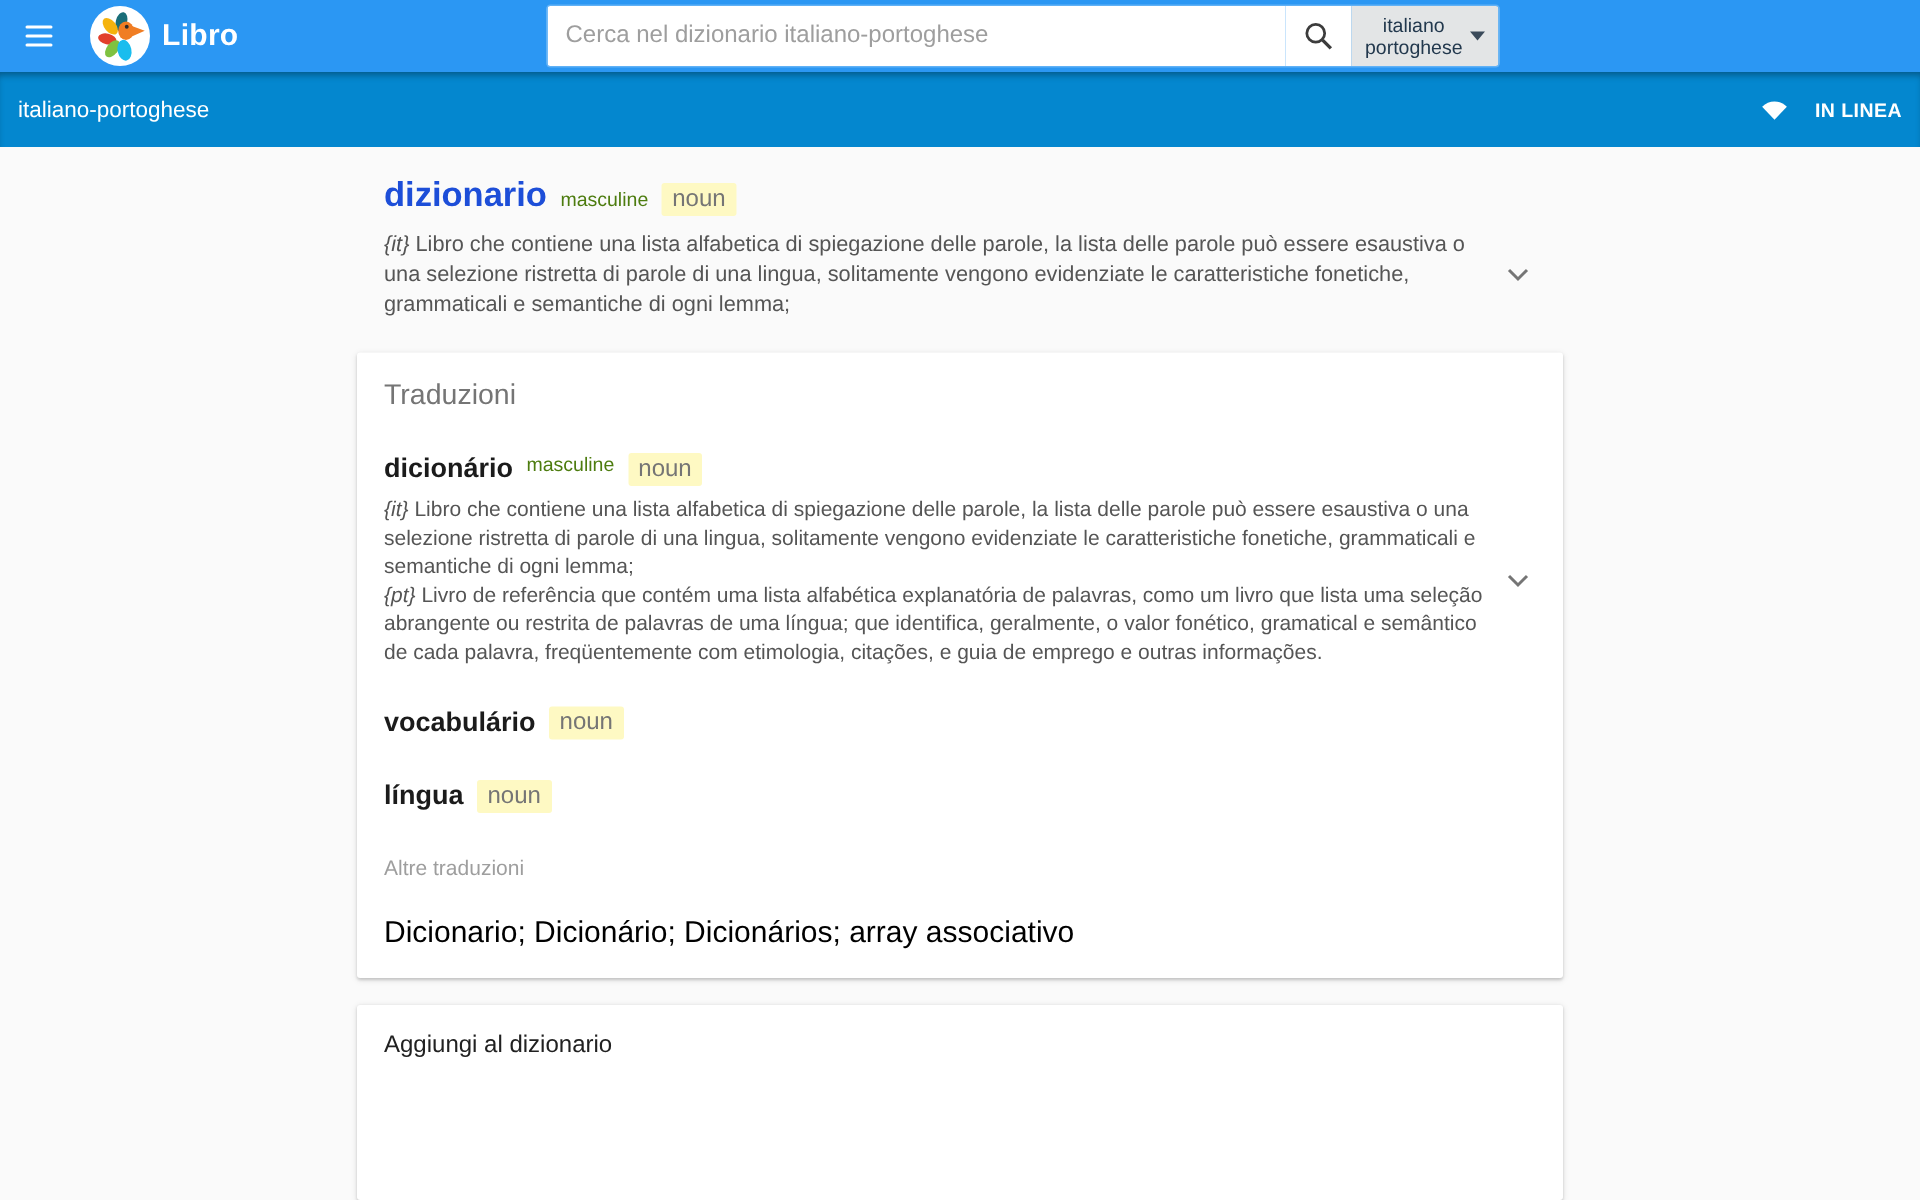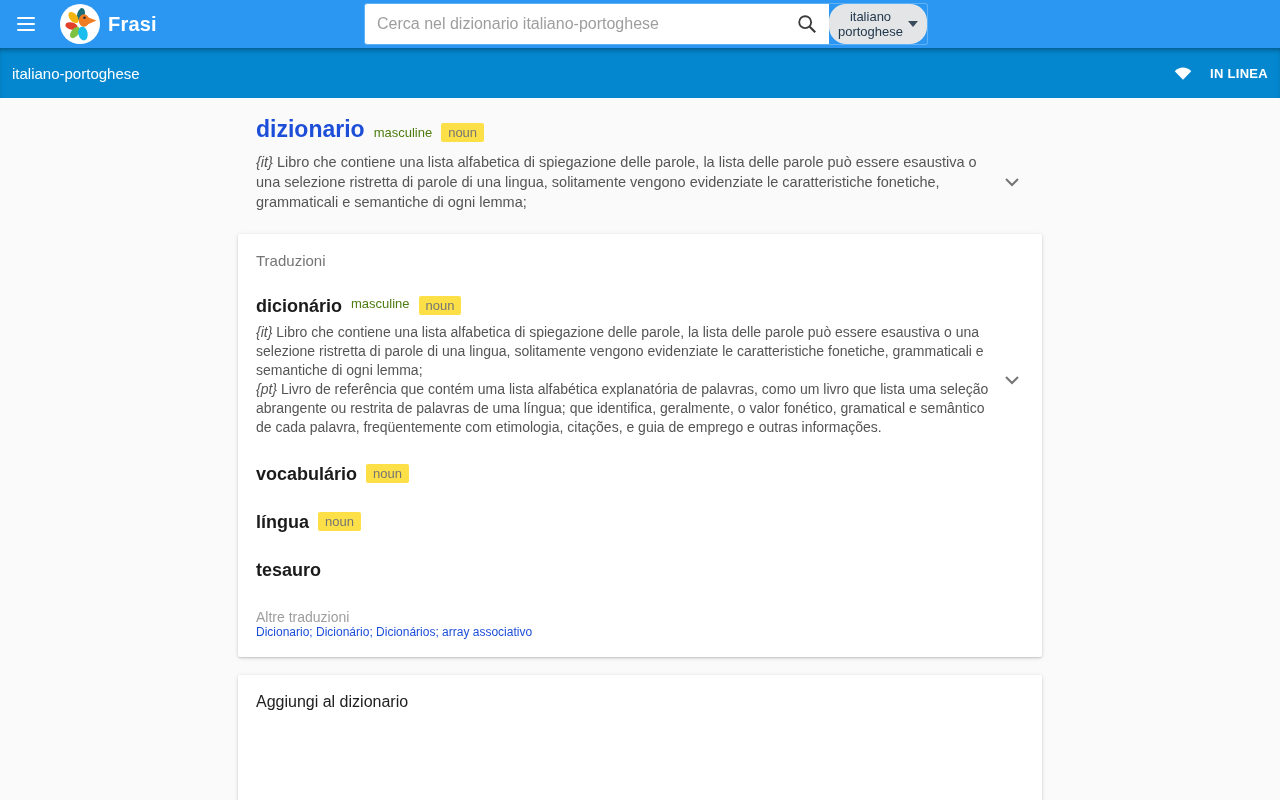--- a/index.html
+++ b/index.html
@@ -14,68 +14,68 @@
   .appbar {
     position:relative; height:48px; background:#2B97F3;
     display:flex; align-items:center;
   }
   .menu-btn { width:40px; height:40px; margin-left:6px; display:flex; flex-direction:column;
     justify-content:center; align-items:center; gap:4px; cursor:pointer; }
   .menu-btn span { display:block; width:18px; height:2px; background:#fff; border-radius:1px; }
   .logo-wrap { width:40px; height:40px; margin-left:14px; }
   .brand { color:#fff; font-size:20px; font-weight:bold; margin-left:8px; letter-spacing:.2px; }
   .search-wrap {
-    position:absolute; left:365px; top:4px; width:562px; height:40px;
+    position:absolute; left:365px; top:4px; width:634px; height:40px;
     display:flex; align-items:stretch; border-radius:2px; overflow:hidden;
     box-shadow:0 0 0 1px rgba(255,255,255,0.25);
   }
   .search-input {
     flex:1; border:none; outline:none; background:#fff; padding:0 12px;
     font-size:16px; font-family:"Liberation Sans", sans-serif; color:#212121;
   }
   .search-input::placeholder { color:#9E9E9E; }
   .search-btn { width:44px; background:#fff; border:none; display:flex; align-items:center;
     justify-content:center; cursor:pointer; padding:0; }
   .lang-select { width:98px; background:#E3E5E6; display:flex; align-items:center;
-    justify-content:center; gap:5px; cursor:pointer;border-radius:17px; }
+    justify-content:center; gap:5px; cursor:pointer; }
   .lang-lines { display:flex; flex-direction:column; text-align:center;
     font-size:13px; line-height:15px; color:#22384D; }
   .caret { width:0; height:0; border-left:5px solid transparent; border-right:5px solid transparent;
     border-top:6px solid #3A4A5A; }
   
   .subbar {
     height:50px; background:#0487CF; color:#fff; display:flex; align-items:center;
     padding:0 12px; box-shadow:inset 0 4px 5px -2px rgba(0,0,0,0.35);
   }
   .pair-label { font-size:15px; }
   .status { margin-left:auto; display:flex; align-items:center; gap:18px;
     font-size:13px; font-weight:bold; letter-spacing:.3px;text-align:center; }
   
   main { width:804px; margin:0 auto; }
   .pad { padding-left:18px; padding-right:18px; }
   .headline { margin-top:18px; display:flex; align-items:baseline; gap:9px; }
   .headline h1 { margin:0; font-size:23px; font-weight:bold; color:#1d4ed8; }
   .gender { font-size:13px; color:#4d7c0f; }
-  .pos-badge { font-size:13px; color:#757575; background:#fde047; padding:2px 7px; border-radius:2px; }
+  .pos-badge { font-size:16px; color:#757575; background:#fef9c3; padding:2px 7px; border-radius:2px; }
   .def-row { display:flex; margin-top:9px; }
   .def { margin:0; font-size:14.5px; line-height:20px; color:#555; width:738px; }
   .def-sm { font-size:14px; line-height:19px; width:738px; }
   .def i { font-style:italic; }
   .chevron { margin-left:auto; align-self:center; cursor:pointer; width:24px; height:24px; }
   
   .card {
     background:#fff; border-radius:2px; margin-top:22px; padding:18px;
     box-shadow:0 1px 2px rgba(0,0,0,0.16), 0 1px 5px rgba(0,0,0,0.10);
   }
-  .card-label { color:#757575; font-size:15px; }
+  .card-label { color:#757575; font-size:19px; }
   .trans-head { display:flex; align-items:flex-start; gap:9px; margin-top:27px; }
   .trans-head h2 { margin:0; font-size:18px; font-weight:bold; color:#1B1B1B; cursor:pointer; }
   .trans-defs { margin-top:6px; }
   .other-label { color:#9E9E9E; font-size:14px; margin-top:28px; }
-  .other-text { font-size:12px; color:#1d4ed8; }
+  .other-text { font-size:20px; color:#000000; margin-top:25px; }
   .similar-title { font-size:16px; font-weight:normal; color:#3C3C3C; margin:22px 0 0; }
   .add-card { min-height:130px; margin-top:18px; }
   .add-title { font-size:16px; color:#212121; }
 </style>
 </head>
 <body>
 
 <header class="appbar">
   <div class="menu-btn">
     <span></span>
@@ -88,21 +88,21 @@
       <ellipse cx="21" cy="10.5" rx="3.8" ry="6.5" fill="#1A6E79" transform="rotate(14 21 10.5)"></ellipse>
       <ellipse cx="13.5" cy="13.5" rx="3.8" ry="6.5" fill="#F5B30D" transform="rotate(-40 13.5 13.5)"></ellipse>
       <ellipse cx="11.5" cy="22" rx="3.6" ry="6.2" fill="#E23F2B" transform="rotate(-78 11.5 22)"></ellipse>
       <ellipse cx="15" cy="28.5" rx="3.8" ry="6.5" fill="#7FC241" transform="rotate(38 15 28.5)"></ellipse>
       <ellipse cx="23" cy="29.5" rx="4.6" ry="7" fill="#19BDEE" transform="rotate(-12 23 29.5)"></ellipse>
       <ellipse cx="24" cy="16.5" rx="5.2" ry="6.2" fill="#F07D23"></ellipse>
       <polygon points="27,13 36.5,16.5 27.5,20.5" fill="#F07D23"></polygon>
       <circle cx="24.5" cy="13.8" r="1.3" fill="#2B2B2B"></circle>
     </svg>
   </div>
-  <span class="brand">Frasi</span>
+  <span class="brand">Libro</span>
   <div class="search-wrap">
     <input class="search-input" type="text" placeholder="Cerca nel dizionario italiano-portoghese" style="">
     <button class="search-btn">
       <svg width="22" height="22" viewBox="0 0 24 24">
         <circle cx="10" cy="10" r="6.5" fill="none" stroke="#3C3C3C" stroke-width="2"></circle>
         <line x1="15" y1="15" x2="21" y2="21" stroke="#3C3C3C" stroke-width="2.4"></line>
       </svg>
     </button>
     <div class="lang-select">
       <div class="lang-lines">
@@ -165,23 +165,20 @@
       <h2>vocabulário</h2>
       <span class="pos-badge">noun</span>
     </div>
 
     <div class="trans-head">
       <h2>língua</h2>
       <span class="pos-badge">noun</span>
     </div>
 
 
-    <div class="trans-head">
-      <h2>tesauro</h2>
-    </div>
 
     <div class="other-label">Altre traduzioni</div>
     <div class="other-text">Dicionario; Dicionário; Dicionários; array associativo</div>
   </section>
 
 
   <section class="card add-card">
     <div class="add-title">Aggiungi al dizionario</div>
 
   </section>

